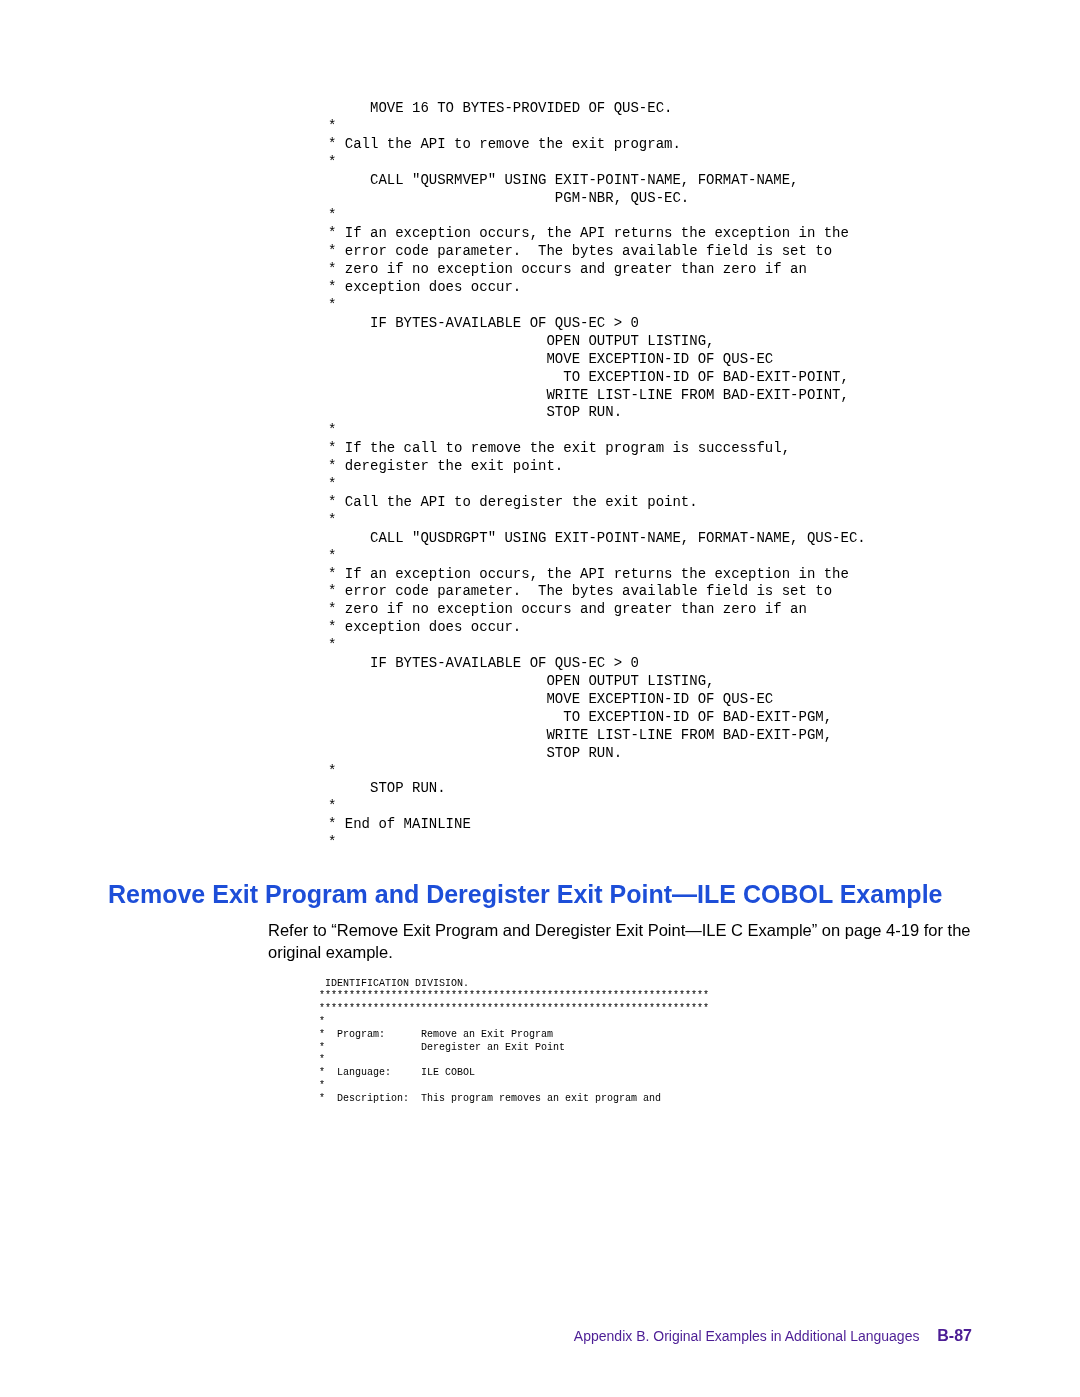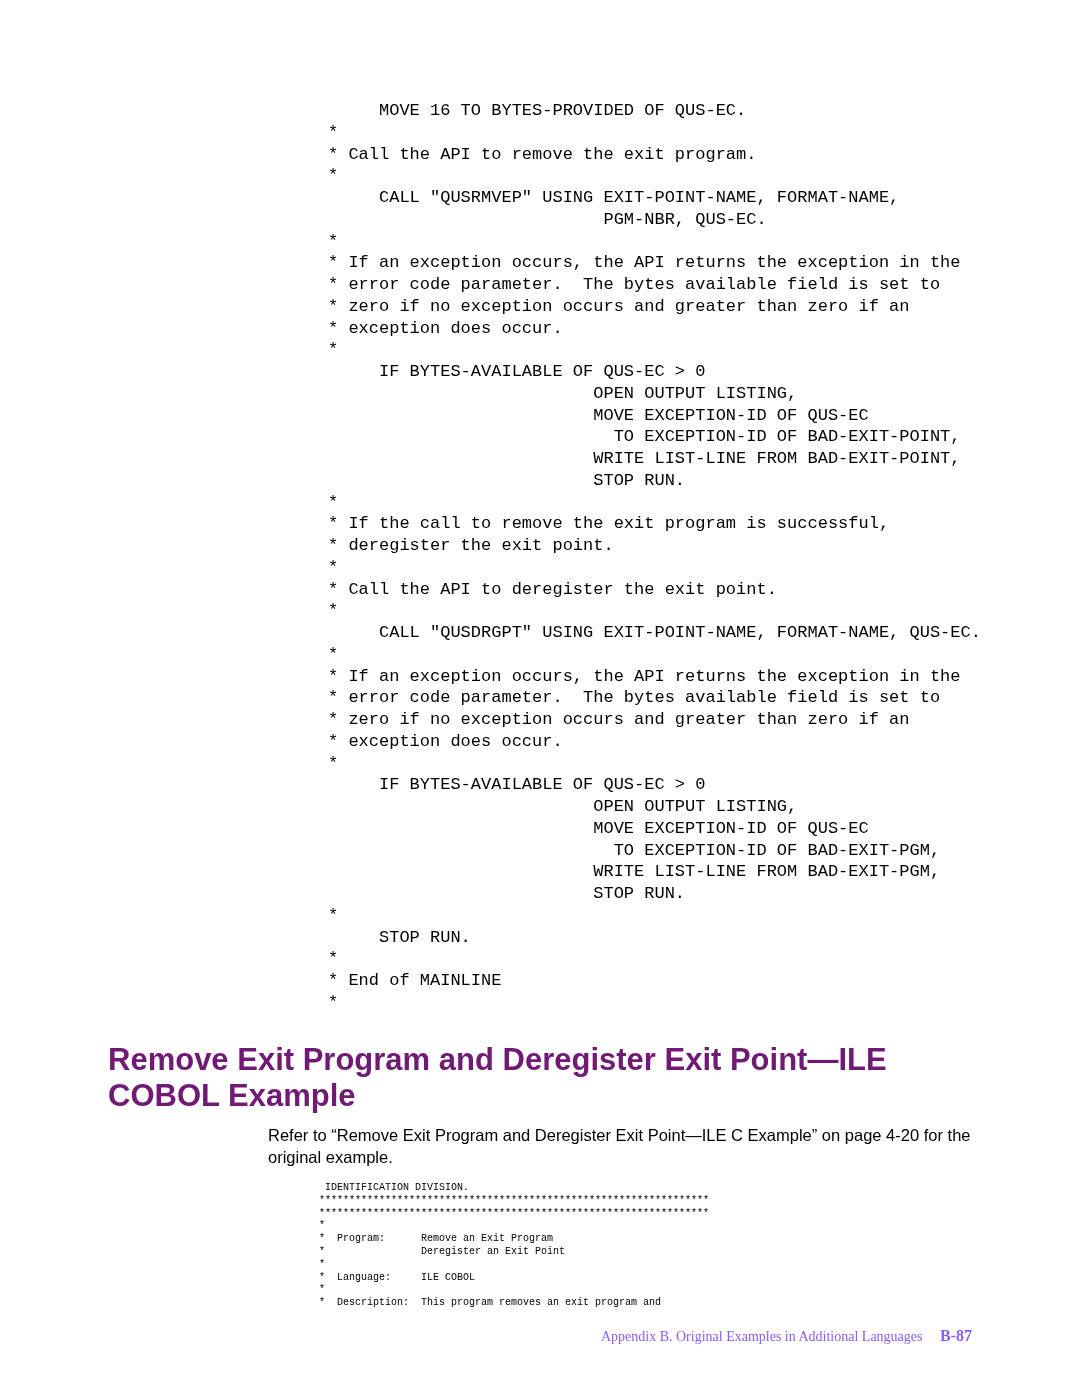--- a/index.html
+++ b/index.html
@@ -10,31 +10,31 @@
     body {
       width: 1080px;
       height: 1397px;
       background: #fff;
       font-family: Arial, Helvetica, sans-serif;
       position: relative;
       padding: 100px 108px 60px 108px;
     }
     .code-block {
       font-family: "Courier New", Courier, monospace;
-      font-size: 17px;
+      font-size: 14px;
       line-height: 1.28;
       white-space: pre;
       color: #000;
       margin-left: 220px;
     }
     .heading {
       font-family: Arial, Helvetica, sans-serif;
       font-weight: bold;
-      font-size: 31px;
-      color: #701a75;
+      font-size: 25px;
+      color: #1d4ed8;
       margin-top: 28px;
       margin-bottom: 10px;
     }
     .refer-text {
       font-family: Arial, Helvetica, sans-serif;
       font-size: 16.5px;
       line-height: 1.35;
       color: #000;
       margin-left: 160px;
       margin-bottom: 14px;
@@ -44,23 +44,23 @@
       font-size: 10px;
       line-height: 1.28;
       white-space: pre;
       color: #000;
       margin-left: 205px;
     }
     .footer {
       position: absolute;
       bottom: 52px;
       right: 108px;
-      font-family: Liberation Serif, serif;
+      font-family: Liberation Sans, sans-serif;
       font-size: 14px;
-      color: #8b5cf6;
+      color: #4c1d95;
     }
     .footer .page-num {
       font-weight: bold;
       font-size: 16px;
       margin-left: 14px;
     }
   </style>
 </head>
 <body>
 
@@ -102,21 +102,21 @@
                           WRITE LIST-LINE FROM BAD-EXIT-PGM,
                           STOP RUN.
 *
      STOP RUN.
 *
 * End of MAINLINE
 *</div>
 
 <div class="heading">Remove Exit Program and Deregister Exit Point—ILE COBOL Example</div>
 
-<div class="refer-text">Refer to “Remove Exit Program and Deregister Exit Point—ILE C Example” on page 4-20 for the original example.</div>
+<div class="refer-text">Refer to “Remove Exit Program and Deregister Exit Point—ILE C Example” on page 4-19 for the original example.</div>
 
 <div class="code-block-2">  IDENTIFICATION DIVISION.
  *****************************************************************
  *****************************************************************
  *
  *  Program:      Remove an Exit Program
  *                Deregister an Exit Point
  *
  *  Language:     ILE COBOL
  *

